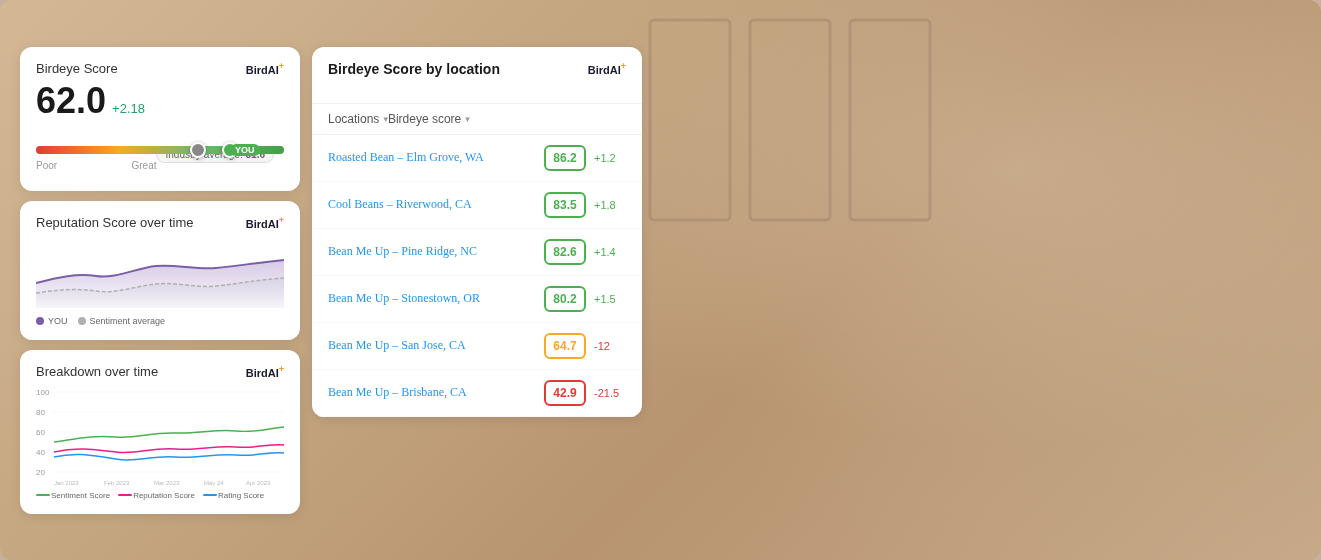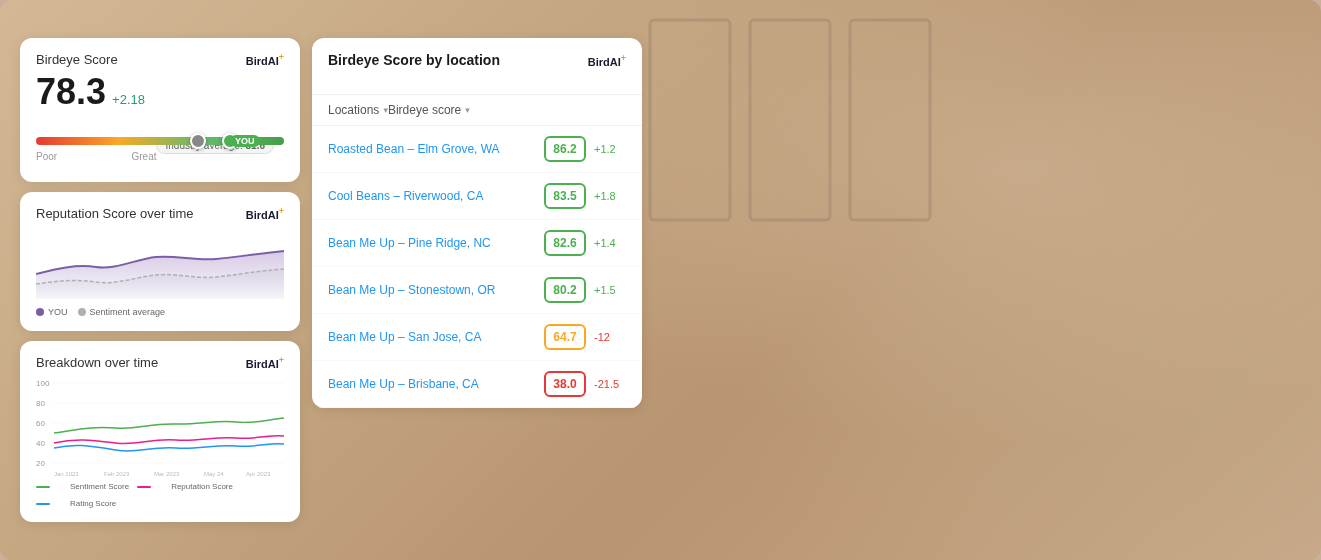--- a/index.html
+++ b/index.html
@@ -219,21 +219,21 @@
 
     .breakdown-legend {
       display: flex;
       gap: 8px;
       flex-wrap: wrap;
     }
 
     .breakdown-legend-item {
       display: flex;
       align-items: center;
-      gap: 20px;
+      gap: 1px;
       font-size: 8px;
       color: #666;
     }
 
     .legend-line {
       width: 14px;
       height: 2px;
       border-radius: 1px;
     }
 
@@ -287,20 +287,21 @@
       align-items: center;
       padding: 10px 16px;
       border-bottom: 1px solid #f8f8f8;
     }
 
     .location-name {
       font-size: 12px;
       color: #2196f3;
       cursor: pointer;
       font-weight: 400;
+      font-family: Liberation Serif, serif;
     }
 
     .score-cell {
       display: flex;
       align-items: center;
       gap: 8px;
     }
 
     .score-badge {
       width: 42px;
@@ -360,21 +361,21 @@
   <div class="left-column">
 
     <div class="card">
       <div class="card-header">
         <span class="card-title">Birdeye Score</span>
         <span class="birdai-badge">
           <span>BirdAI</span><sup>+</sup>
         </span>
       </div>
       <div class="score-main">
-        <span class="score-number">78.3</span>
+        <span class="score-number">62.0</span>
         <span class="score-change">+2.18</span>
       </div>
       <div style="position:relative; margin-bottom:6px;">
         <div style="text-align:right; margin-bottom:2px;">
           <span class="industry-avg-bubble">
             <span>Industry average:</span>&nbsp;<strong>81.6</strong>
           </span>
         </div>
         <div class="score-bar-container">
           <div class="score-bar">
@@ -535,20 +536,20 @@
         <div class="location-row">
     <span class="location-name">Bean Me Up – San Jose, CA</span>
     <div class="score-cell">
       <div class="score-badge yellow">64.7</div>
       <span class="score-delta negative">-12</span>
     </div>
   </div>
         <div class="location-row">
     <span class="location-name">Bean Me Up – Brisbane, CA</span>
     <div class="score-cell">
-      <div class="score-badge red">38.0</div>
+      <div class="score-badge red">42.9</div>
       <span class="score-delta negative">-21.5</span>
     </div>
   </div>
       </div>
   </div>
 
 </div>
 
 </body></html>

